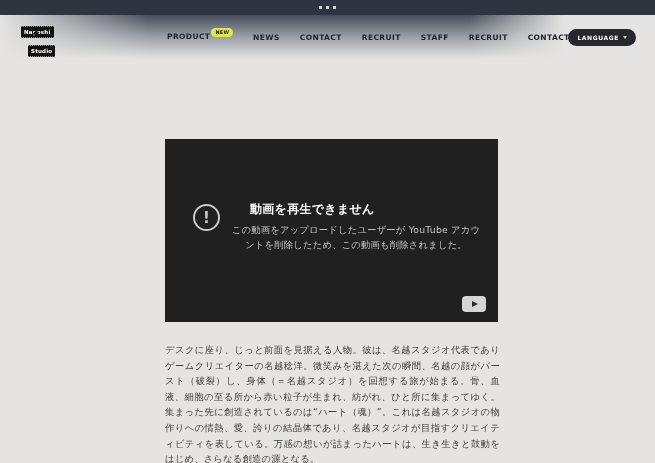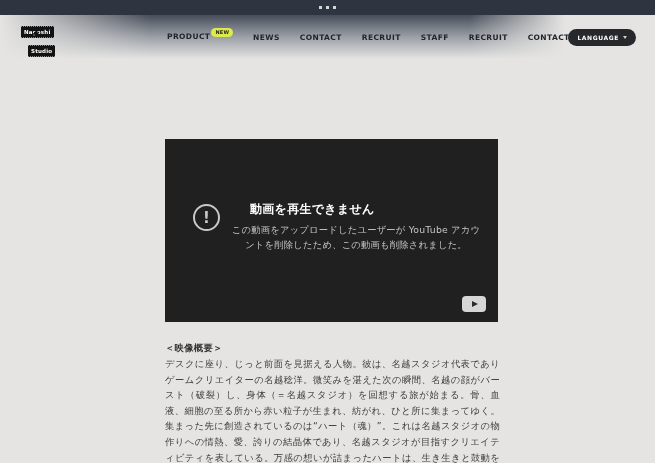--- a/index.html
+++ b/index.html
@@ -98,18 +98,17 @@
         <div class="err-title">動画を再生できません</div>
         <div class="err-body">この動画をアップロードしたユーザーが YouTube アカウントを削除したため、この動画も削除されました。</div>
       </div>
     </div>
     <div class="yt-logo">
       <span class="yt-play"></span>
     </div>
   </div>
 
   <div class="below">
-    <div class="ov-head">＜映像概要＞</div>
     <p class="jp">デスクに座り、じっと前面を見据える人物。彼は、名越スタジオ代表でありゲームクリエイターの名越稔洋。微笑みを湛えた次の瞬間、名越の顔がバースト（破裂）し、身体（＝名越スタジオ）を回想する旅が始まる。骨、血液、細胞の至る所から赤い粒子が生まれ、紡がれ、ひと所に集まってゆく。集まった先に創造されているのは“ハート（魂）”。これは名越スタジオの物作りへの情熱、愛、誇りの結晶体であり、名越スタジオが目指すクリエイティビティを表している。万感の想いが詰まったハートは、生き生きと鼓動をはじめ、さらなる創造の源となる。</p>
 
   </div>
 
 </div>
 
 </body></html>

